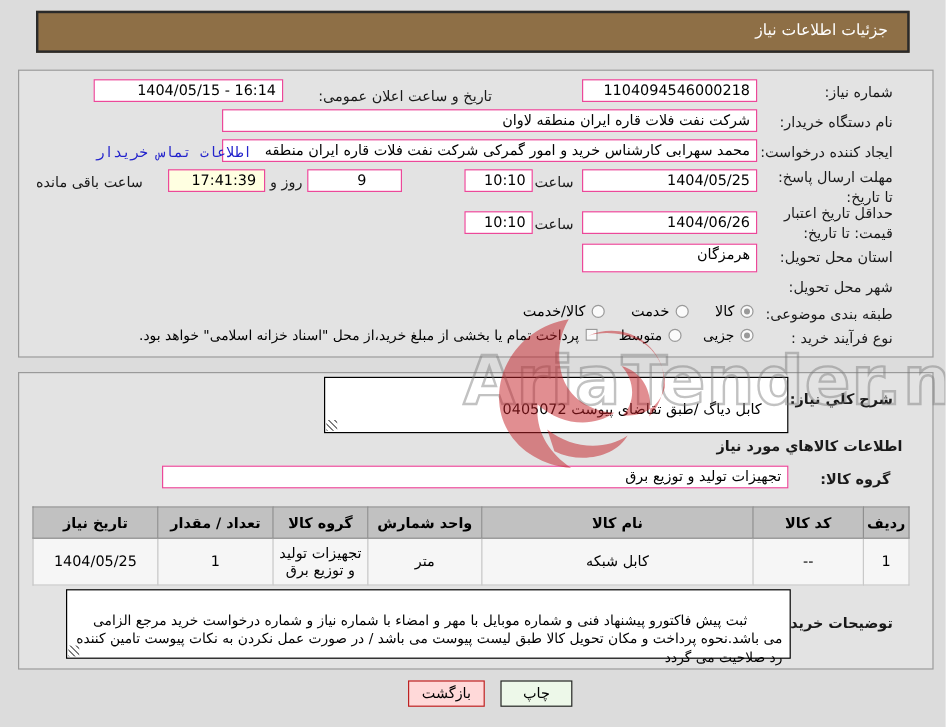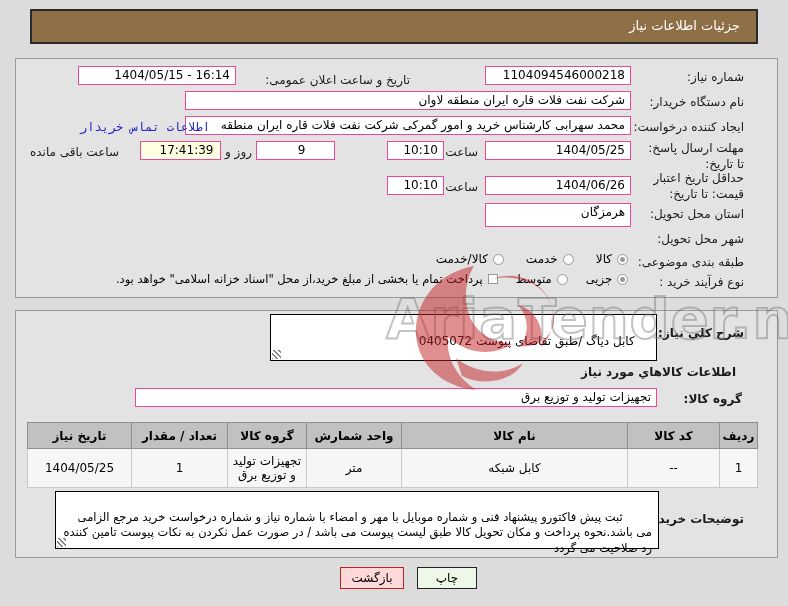--- a/index.html
+++ b/index.html
@@ -118,21 +118,21 @@
       <span>پرداخت تمام یا بخشی از مبلغ خرید،از محل "اسناد خزانه اسلامی" خواهد بود.</span>
     </span>
   </div>
 
   <div class="lbl bold" style="right:44px;top:326px;">شرح کلي نیاز:</div>
   <div class="textbox" style="left:270px;top:314px;width:387px;height:47px;">
     <span>کابل دیاگ /طبق تقاضای پیوست 0405072</span>
     <span class="grip"></span>
   </div>
 
-  <div class="lbl bold" style="right:52px;top:365px;">اطلاعات کالاهاي مورد نیاز</div>
+  <div class="lbl bold" style="right:36px;top:365px;">اطلاعات کالاهاي مورد نیاز</div>
   <div class="lbl bold" style="right:46px;top:392px;">گروه کالا:</div>
   <div class="field" style="left:135px;top:388px;width:522px;height:19px;">تجهیزات تولید و توزیع برق</div>
 
   <table class="goods-table" dir="rtl" style="right:30px;top:422px;width:730px;">
     <colgroup>
       <col style="width:38px">
         <col style="width:92px">
         <col style="width:226px">
         <col style="width:95px">
       <col style="width:79px">

